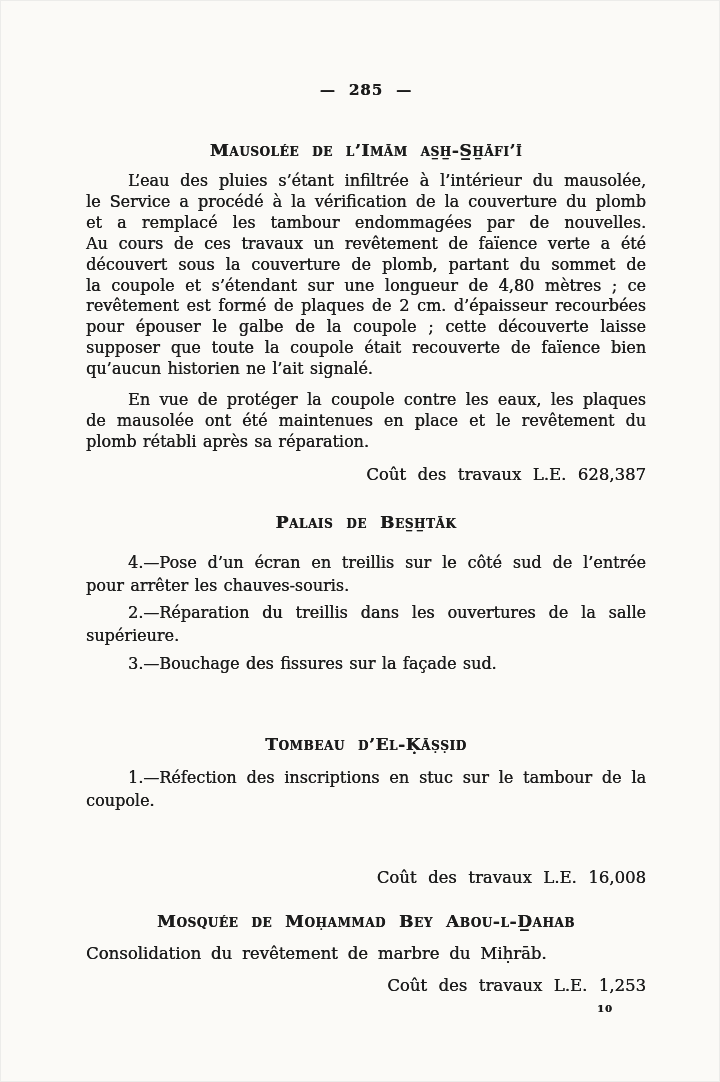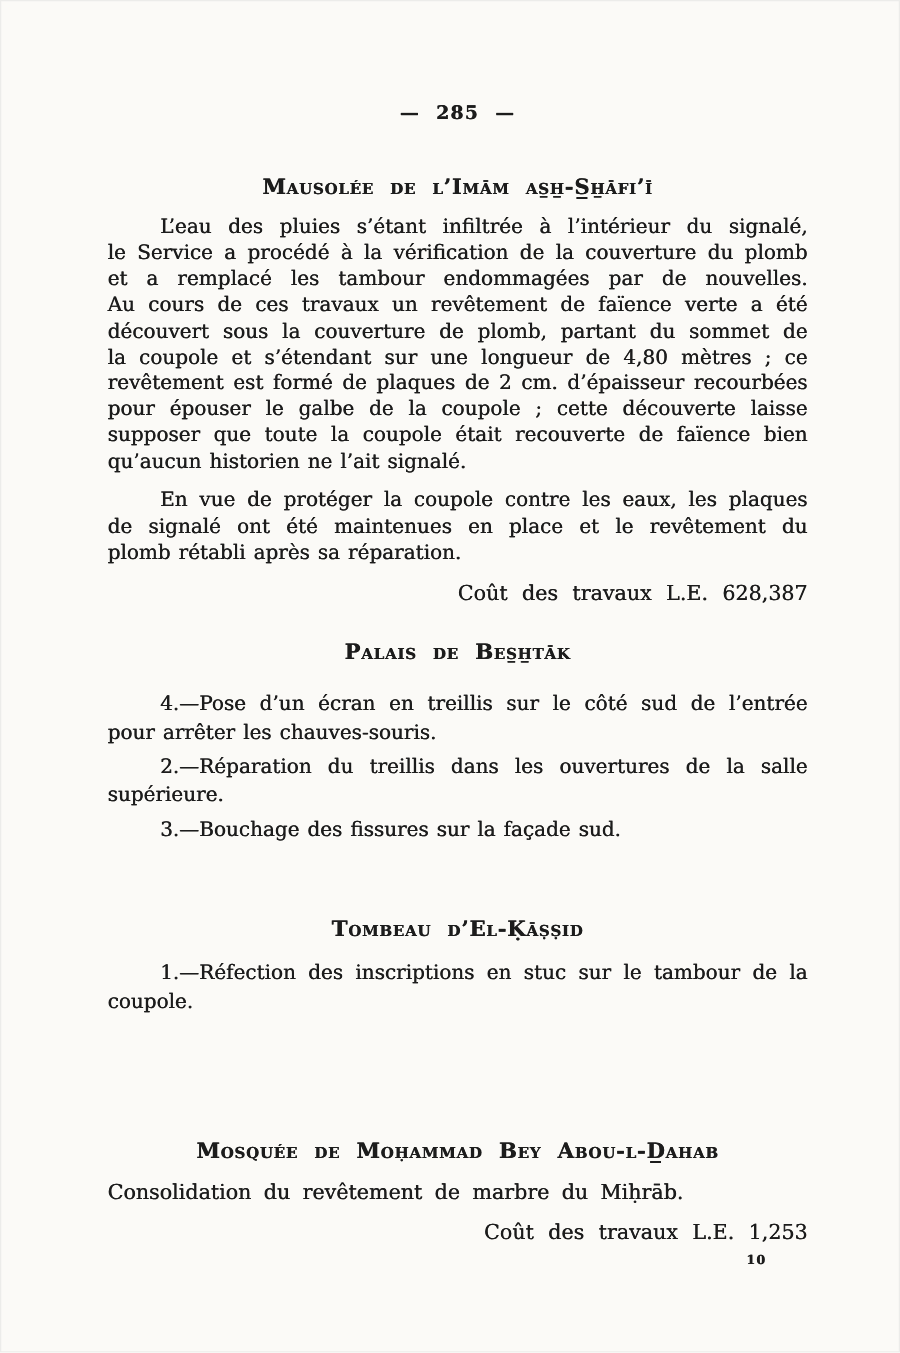--- a/index.html
+++ b/index.html
@@ -95,34 +95,34 @@
 </style>
 </head>
 <body>
 
 <div class="page">
 
   <div class="blk pagenum">— 285 —</div>
 
   <div class="blk heading pos-h1">Mausolée de l’Imām as̲h̲-S̲h̲āfi’ī</div>
   <div class="blk para pos-p1">
-      <div class="line">L’eau des pluies s’étant infiltrée à l’intérieur du signalé,</div>
+      <div class="line">L’eau des pluies s’étant infiltrée à l’intérieur du mausolée,</div>
       <div class="line">le Service a procédé à la vérification de la couverture du plomb</div>
       <div class="line">et a remplacé les tambour endommagées par de nouvelles.</div>
       <div class="line">Au cours de ces travaux un revêtement de faïence verte a été</div>
       <div class="line">découvert sous la couverture de plomb, partant du sommet de</div>
       <div class="line">la coupole et s’étendant sur une longueur de 4,80 mètres ; ce</div>
       <div class="line">revêtement est formé de plaques de 2 cm. d’épaisseur recourbées</div>
       <div class="line">pour épouser le galbe de la coupole ; cette découverte laisse</div>
       <div class="line">supposer que toute la coupole était recouverte de faïence bien</div>
       <div class="line">qu’aucun historien ne l’ait signalé.</div>
     </div>
   <div class="blk para pos-p2">
       <div class="line">En vue de protéger la coupole contre les eaux, les plaques</div>
-      <div class="line">de signalé ont été maintenues en place et le revêtement du</div>
+      <div class="line">de mausolée ont été maintenues en place et le revêtement du</div>
       <div class="line">plomb rétabli après sa réparation.</div>
     </div>
   <div class="blk cost pos-c1">Coût des travaux L.E. 628,387</div>
 
   <div class="blk heading pos-h2">Palais de Bes̲h̲tāk</div>
   <div class="blk item pos-i21">
       <div class="line">4.—Pose d’un écran en treillis sur le côté sud de l’entrée</div>
       <div class="line">pour arrêter les chauves-souris.</div>
     </div>
   <div class="blk item pos-i22">
@@ -131,20 +131,21 @@
     </div>
   <div class="blk item pos-i23">
       <div class="line">3.—Bouchage des fissures sur la façade sud.</div>
     </div>
 
   <div class="blk heading pos-h3">Tombeau d’El-Ḳāṣṣid</div>
   <div class="blk item pos-i31">
       <div class="line">1.—Réfection des inscriptions en stuc sur le tambour de la</div>
       <div class="line">coupole.</div>
     </div>
+  <div class="blk cost pos-c3">Coût des travaux L.E. 16,008</div>
 
   <div class="blk heading pos-h4">Mosquée de Moḥammad Bey Abou-l-D̲ahab</div>
   <div class="blk centerline pos-l4">Consolidation du revêtement de marbre du Miḥrāb.</div>
   <div class="blk cost pos-c4">Coût des travaux L.E. 1,253</div>
 
   <div class="signature">10</div>
 
 </div>
 
 </body></html>

